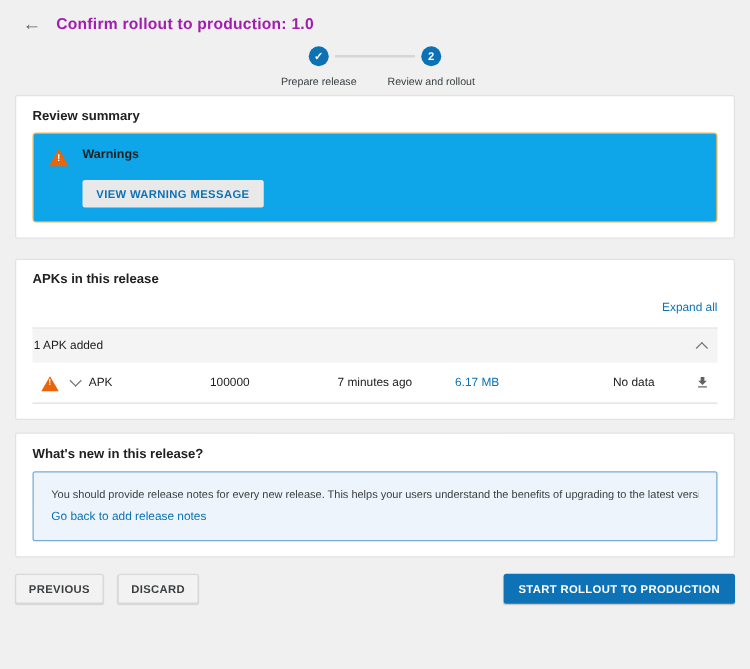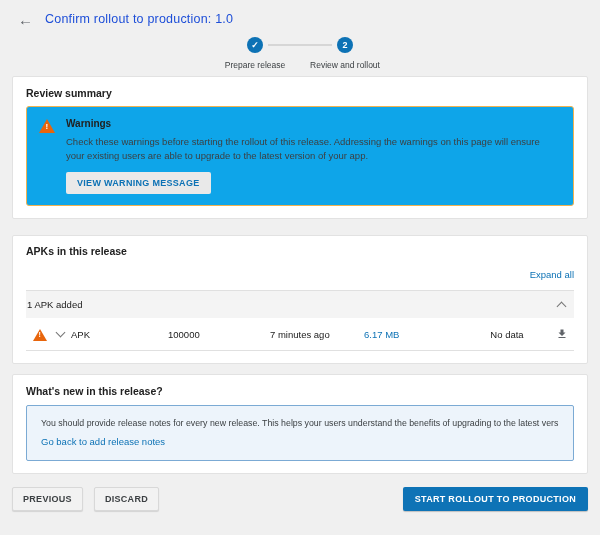--- a/index.html
+++ b/index.html
@@ -7,21 +7,21 @@
   body {
     background: #f0f0f0;
     font-family: "Liberation Sans", sans-serif;
     color: #212121;
     overflow: hidden;
   }
 
   
   .header { display: flex; align-items: center; gap: 12px; padding: 11px 0 0 18px; height: 27px; }
   .back { font-size: 15px; color: #5f6368; line-height: 1; cursor: pointer; }
-  .page-title { font-size: 12.5px; font-weight: normal; color: #1d4ed8; letter-spacing: .2px; }
+  .page-title { font-size: 12.5px; font-weight: bold; color: #a21caf; letter-spacing: .2px; }
 
   
   .stepper { position: relative; height: 48px; }
   .step-circle {
     position: absolute; top: 10px; width: 16px; height: 16px; border-radius: 50%;
     background: #0d72b5; color: #fff; display: flex; align-items: center; justify-content: center;
     font-size: 9px; font-weight: bold;
   }
   .c1 { left: 247px; }
   .c2 { left: 337px; }
@@ -115,21 +115,20 @@
   <div class="step-label l1">Prepare release</div>
   <div class="step-label l2">Review and rollout</div>
 </div>
 
 <div class="card card1">
   <div class="card-title">Review summary</div>
   <div class="warn-box">
     <span class="tri"></span>
     <div>
       <div class="warn-heading">Warnings</div>
-      <div class="warn-text">Check these warnings before starting the rollout of this release. Addressing the warnings on this page will ensure your existing users are able to upgrade to the latest version of your app.</div>
       <button class="warn-btn">VIEW WARNING MESSAGE</button>
     </div>
   </div>
 </div>
 
 <div class="card card2">
   <div class="card-title">APKs in this release</div>
   <div class="expand-row">
     <a class="expand-link">Expand all</a>
   </div>

